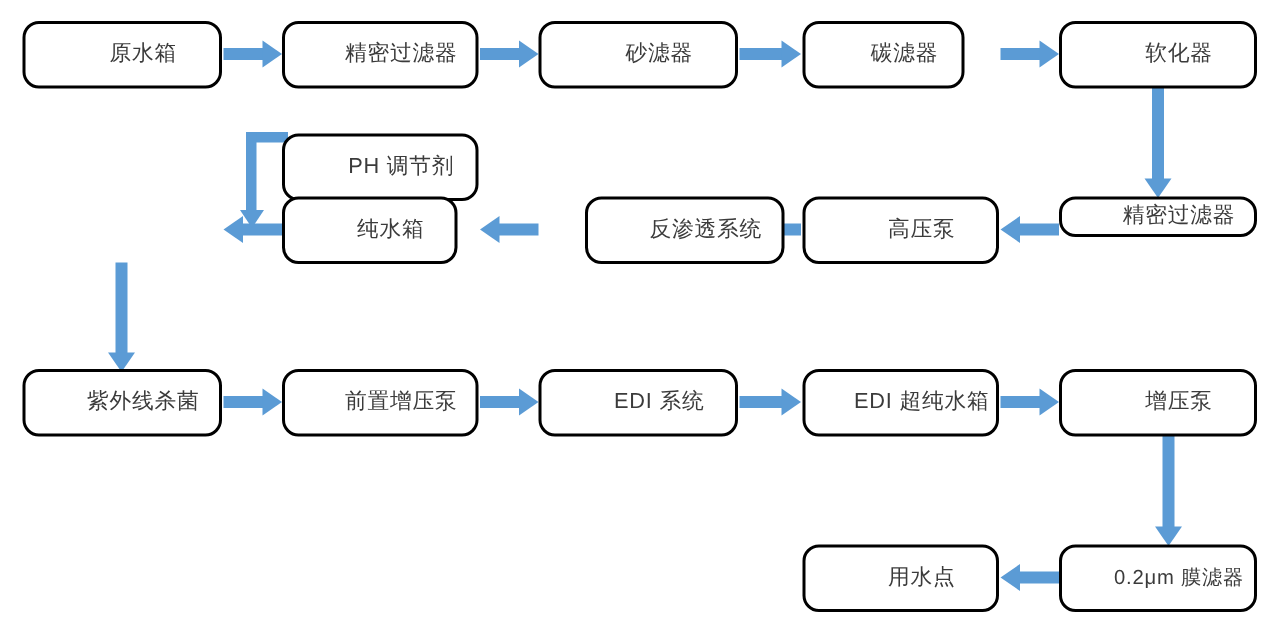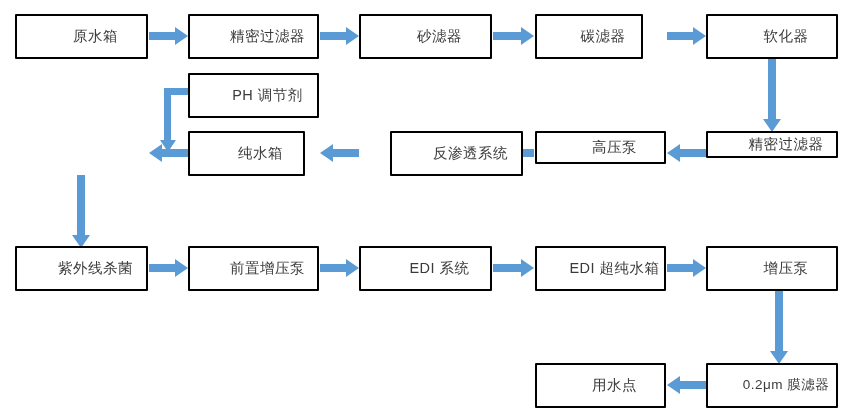--- a/index.html
+++ b/index.html
@@ -13,21 +13,21 @@
     height: 417px;
     background: #ffffff;
     font-family: "Liberation Sans", "DejaVu Sans", sans-serif;
     overflow: hidden;
   }
   .node {
     position: absolute;
     box-sizing: border-box;
     background: #ffffff;
     border: 2px solid #000000;
-    border-radius: 1px;
+    border-radius: 11px;
     display: flex;
     align-items: center;
     justify-content: center;
     text-align: center;
     color: #3b3b3b;
     font-size: 14.5px;
     letter-spacing: 0.5px;
     line-height: 1.1;
     z-index: 3;
     padding-left: 28px;
@@ -162,21 +162,21 @@
 
   <div class="node" style="left:706px; top:14px; width:132px; height:45px;">
     <span class="label">软化器</span>
   </div>
 
   <div class="arrow down" style="left:762px; top:58px; width:20px; height:74px;">
     <div class="shaft" style="height:62px;"></div>
     <div class="head"></div>
   </div>
 
-  <div class="node" style="left:188px; top:73px; width:131px; height:45px;">
+  <div class="node" style="left:188px; top:89px; width:131px; height:45px;">
     <span class="label">PH 调节剂</span>
   </div>
 
   <div class="elbow" style="left:160px; top:88px; width:32px; height:68px;">
     <div class="seg-h" style="left:4px; top:0px; width:28px;"></div>
     <div class="seg-v" style="left:4px; top:0px; height:54px;"></div>
     <div class="head-down" style="left:-0.5px; top:52px;"></div>
   </div>
 
 
@@ -196,21 +196,21 @@
 
   <div class="node" style="left:359px; top:131px; width:133px; height:45px;margin-left:31px;">
     <span class="label">反渗透系统</span>
   </div>
 
   <div class="arrow left" style="left:493px; top:143px; width:41px; height:20px;">
     <div class="shaft" style="width:30px;"></div>
     <div class="head"></div>
   </div>
 
-  <div class="node" style="left:535px; top:131px; width:131px; height:33px;font-family:Liberation Serif, serif;">
+  <div class="node" style="left:535px; top:131px; width:131px; height:45px;font-family:Liberation Serif, serif;">
     <span class="label">高压泵</span>
   </div>
 
   <div class="arrow left" style="left:667px; top:143px; width:39px; height:20px;">
     <div class="shaft" style="width:28px;"></div>
     <div class="head"></div>
   </div>
 
   <div class="node" style="left:706px; top:131px; width:132px; height:27px;">
     <span class="label">精密过滤器</span>

